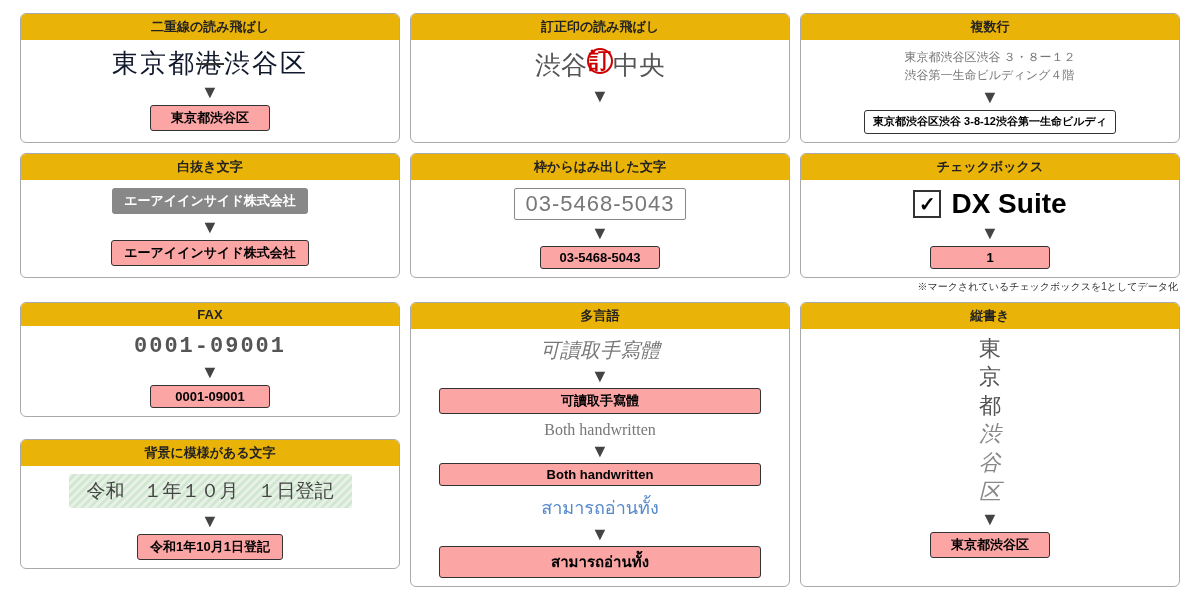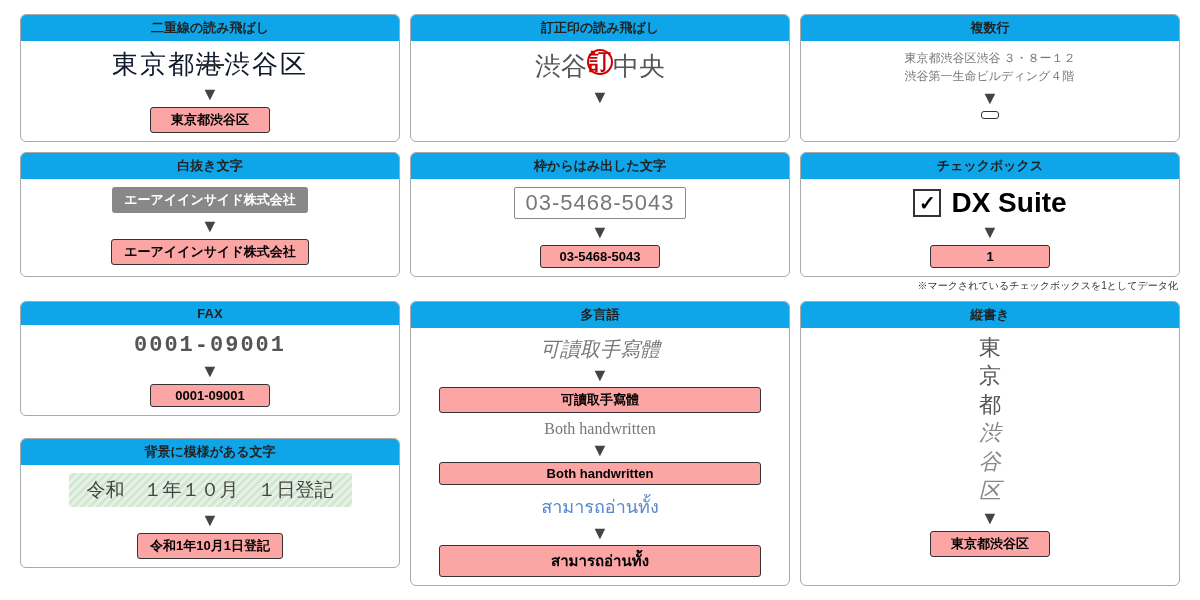--- a/index.html
+++ b/index.html
@@ -22,21 +22,21 @@
       grid-template-columns: repeat(3, 1fr);
       gap: 10px;
     }
     .card {
       border: 1.5px solid #aaa;
       border-radius: 6px;
       background: #fff;
       overflow: hidden;
     }
     .card-header {
-      background: #0ea5e9;
+      background: #eab308;
       text-align: center;
       font-size: 13px;
       font-weight: bold;
       padding: 4px 6px;
       color: #222;
     }
     .card-body {
       padding: 8px 10px;
       display: flex;
       flex-direction: column;
@@ -224,20 +224,21 @@
 
     <div class="card">
       <div class="card-header">複数行</div>
       <div class="card-body">
         <div class="multiline-handwritten">
           <div>東京都渋谷区渋谷 ３・８ー１２</div>
           <div>渋谷第一生命ビルディング４階</div>
         </div>
         <div class="arrow">▼</div>
         <div class="multiline-result">
+          <div>東京都渋谷区渋谷 3-8-12渋谷第一生命ビルディ</div>
         </div>
       </div>
     </div>
   </div>
 
   <div class="grid" style="margin-bottom:2px;">
 
     <div class="card">
       <div class="card-header">白抜き文字</div>
       <div class="card-body">

